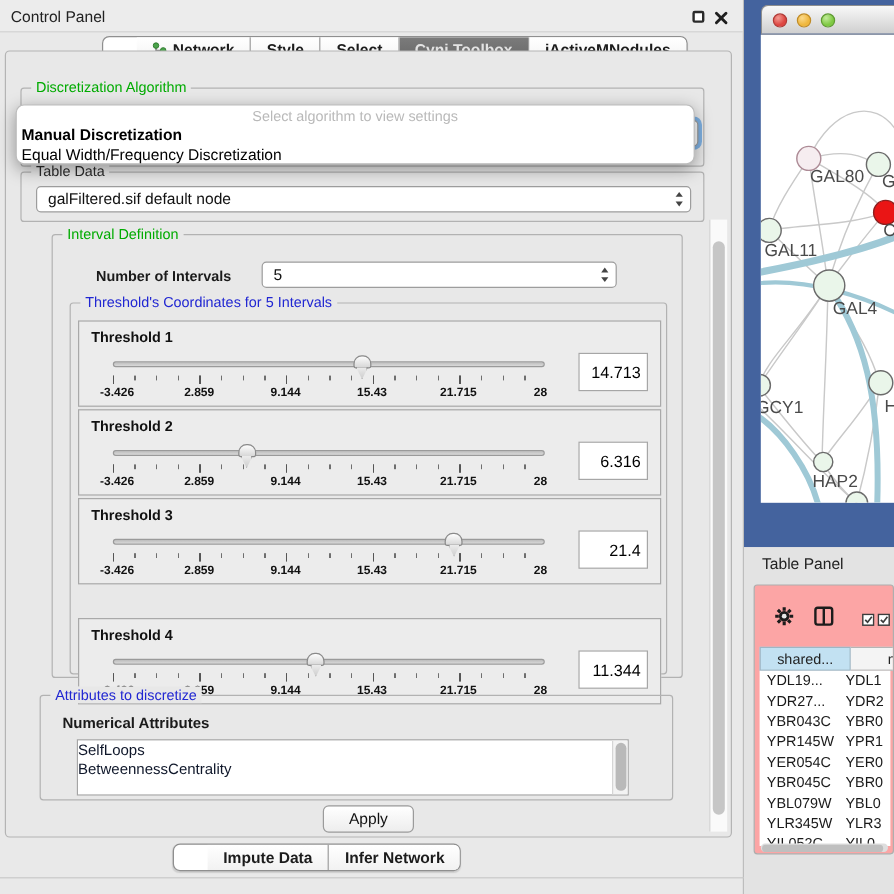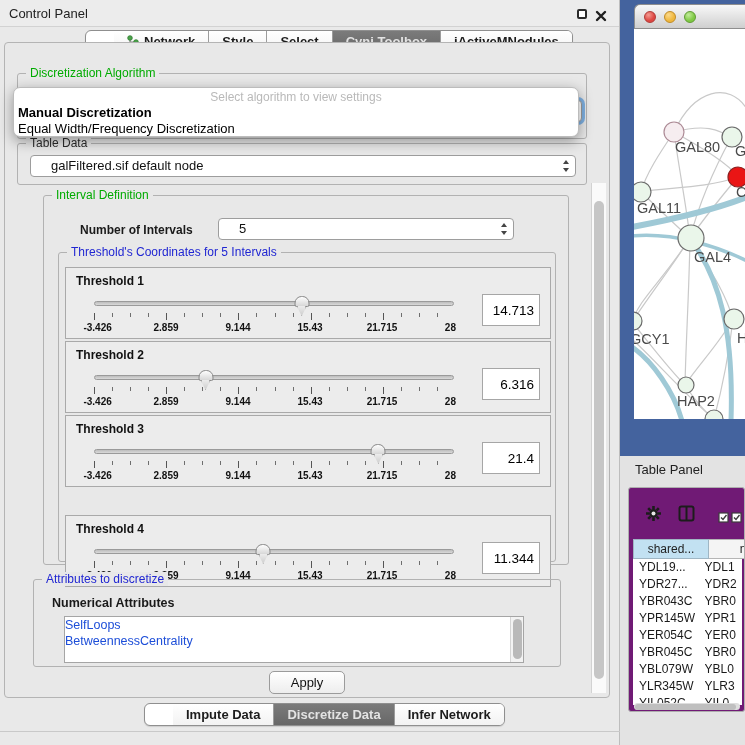--- a/index.html
+++ b/index.html
@@ -21,21 +21,21 @@
 
   
   .content { position:absolute; left:4px; top:42px; width:606px; height:656px; background:#e8e8e8; border:1px solid #b4b4b4; border-radius:4px; }
 
   .group { position:absolute; border:1px solid #b2b2b2; border-radius:3px; }
   .group-title { position:absolute; top:-8px; left:8px; background:#e8e8e8; padding:0 4px; font-size:12px; white-space:nowrap; }
   .gt-green { color:#00ab00; }
   .gt-blue  { color:#2026d2; }
   .gt-dark  { color:#2c2c2c; }
 
-  .combo { position:relative; background:#fff; border:1px solid #9d9d9d; border-radius:4px; height:22px; font-size:13px; line-height:20px; padding-left:20px; color:#111; }
+  .combo { position:relative; background:#fff; border:1px solid #9d9d9d; border-radius:4px; height:22px; font-size:13px; line-height:20px; padding-left:9px; color:#111; }
   .combo .arrows { position:absolute; right:5px; top:3px; }
   .combo.focusring { box-shadow:0 0 0 3px #7fb1e2; }
 
   
   .popup { position:absolute; left:8px; top:44px; width:566px; height:50px; background:#fff; border:1px solid #bcbcbc; border-radius:7px; box-shadow:0 4px 14px rgba(0,0,0,.38); z-index:40; padding:1px 4px; }
   .popup-hint { text-align:center; font-size:12px; color:#b9b9b9; height:16px; line-height:16px; }
   .popup-opt { font-size:13px; height:16px; line-height:16px; color:#000; white-space:nowrap; }
   .popup-opt.b { font-weight:700; }
 
   
@@ -49,41 +49,41 @@
   .ticks-minor { position:absolute; left:0; top:17px; width:100.4%; height:4px;
      background-image:repeating-linear-gradient(to right,#6e6e6e 0,#6e6e6e 1px,transparent 1px,transparent 5%); }
   .ticks-major { position:absolute; left:0; top:17px; width:100.4%; height:7px;
      background-image:repeating-linear-gradient(to right,#555 0,#555 1px,transparent 1px,transparent 20%); }
   .slabels { position:absolute; left:0; top:26px; width:100%; height:12px; }
   .slabels span { position:absolute; transform:translateX(-50%); font-size:10px; font-weight:700; color:#111; white-space:nowrap; }
   .vbox { position:absolute; right:10px; top:26px; width:58px; height:32px; background:#fff; border:1px solid #a6a6a6; font-family:"Liberation Sans",sans-serif; font-size:13.5px; text-align:right; padding:0 5px; color:#000; }
 
   
   .listbox { position:absolute; left:30px; top:40px; width:460px; height:47px; background:#fff; border:1px solid #a5a5a5; overflow:hidden; }
-  .listbox .item { font-size:12.5px; line-height:16px; color:#1d4ed8; white-space:nowrap; }
+  .listbox .item { font-size:12.5px; line-height:16px; color:#0f172a; white-space:nowrap; }
   .list-scroll { position:absolute; right:0; top:0; width:13px; height:100%; background:#f3f3f3; border-left:1px solid #d5d5d5; }
   .list-scroll .th { position:absolute; left:1.5px; top:2px; width:9px; height:40px; background:#b9b9b9; border-radius:5px; }
 
   .apply-btn { position:absolute; left:50%; transform:translateX(-50%); top:628px; width:76px; height:23px; background:linear-gradient(#ffffff,#ededed); border:1px solid #9b9b9b; border-radius:5px; font-size:13px; text-align:center; line-height:21px; color:#111; }
 
   .main-scroll { position:absolute; right:3px; top:140px; width:15px; height:510px; background:#fafafa; border-left:1px solid #d2d2d2; }
   .main-scroll .th { position:absolute; left:2px; top:18px; width:10px; height:478px; background:#c6c6c6; border-radius:6px; }
 
   
   .blue-frame { position:absolute; left:620px; top:0; width:125px; height:456px; background:#44639e; }
   .net-titlebar { position:absolute; left:634px; top:4px; width:111px; height:25px; background:linear-gradient(#f8f8f8,#cfcfcf); border:1px solid #8e8e8e; border-right:none; border-top-left-radius:6px; }
   .tl { position:absolute; top:6px; width:12px; height:12px; border-radius:50%; }
   .tl.r { left:9px;  background:radial-gradient(circle at 35% 30%, #f39b92, #dd4742 60%); border:1px solid #b03a36; }
   .tl.y { left:29px; background:radial-gradient(circle at 35% 30%, #fbd98b, #efb73e 60%); border:1px solid #c08b26; }
   .tl.g { left:49px; background:radial-gradient(circle at 35% 30%, #c2eb9a, #7fc944 60%); border:1px solid #5f9b32; }
   .net-canvas { position:absolute; left:634px; top:29px; width:111px; height:390px; background:#fff; overflow:hidden; }
 
   .table-region { position:absolute; left:620px; top:456px; width:125px; height:289px; background:#e3e3e3; }
   .tp-title { position:absolute; left:15px; top:6px; font-size:13px; color:#222;text-align:center; }
-  .tp-panel { position:absolute; left:8px; top:31px; width:117px; height:225px; background:#701a75; border:1px solid #aeaeae; border-radius:3px; overflow:hidden; }
+  .tp-panel { position:absolute; left:8px; top:31px; width:117px; height:225px; background:#fca5a5; border:1px solid #aeaeae; border-radius:3px; overflow:hidden; }
   .tp-header { position:absolute; left:4px; top:51px; height:20px; display:flex; }
   .hcell { font-size:12px; text-align:center; line-height:18px; border:1px solid #9fb6c4; overflow:hidden; white-space:nowrap; }
   .hcell.c1 { width:76px; background:#c2e1f2; color:#222; }
   .hcell.c2 { width:76px; background:#f4f4f4; border-color:#b5b5b5; border-left:none; color:#222; }
   .tp-rows { position:absolute; left:4px; top:71px; width:109px; height:146px; background:#fff; overflow:hidden; }
   .trow { height:17px; display:flex; font-size:12px; line-height:17px; white-space:nowrap; }
   .trow .c1 { width:76px; padding-left:6px; overflow:hidden; }
   .trow .c2 { width:40px; overflow:hidden; }
   .tp-hscroll { position:absolute; left:5px; top:215px; width:106px; height:7px; background:#dedede; border-radius:4px; }
   .tp-hscroll .th { position:absolute; left:1px; top:0.5px; width:101px; height:6px; background:#bfbfbf; border-radius:4px; }
@@ -286,23 +286,20 @@
 
     <div class="main-scroll">
         <div class="th"></div>
       </div>
   </div>
 
   <div class="seg" style="left:144px; top:703px;">
     <div class="seg-item">
         <span>Impute Data</span>
       </div>
-    <div class="seg-item sel">
-        <span>Discretize Data</span>
-      </div>
     <div class="seg-item">
         <span>Infer Network</span>
       </div>
   </div>
   <div class="bottom-strip-line"></div>
 </div>
 
 <div class="blue-frame"></div>
 
 <div class="net-titlebar">

